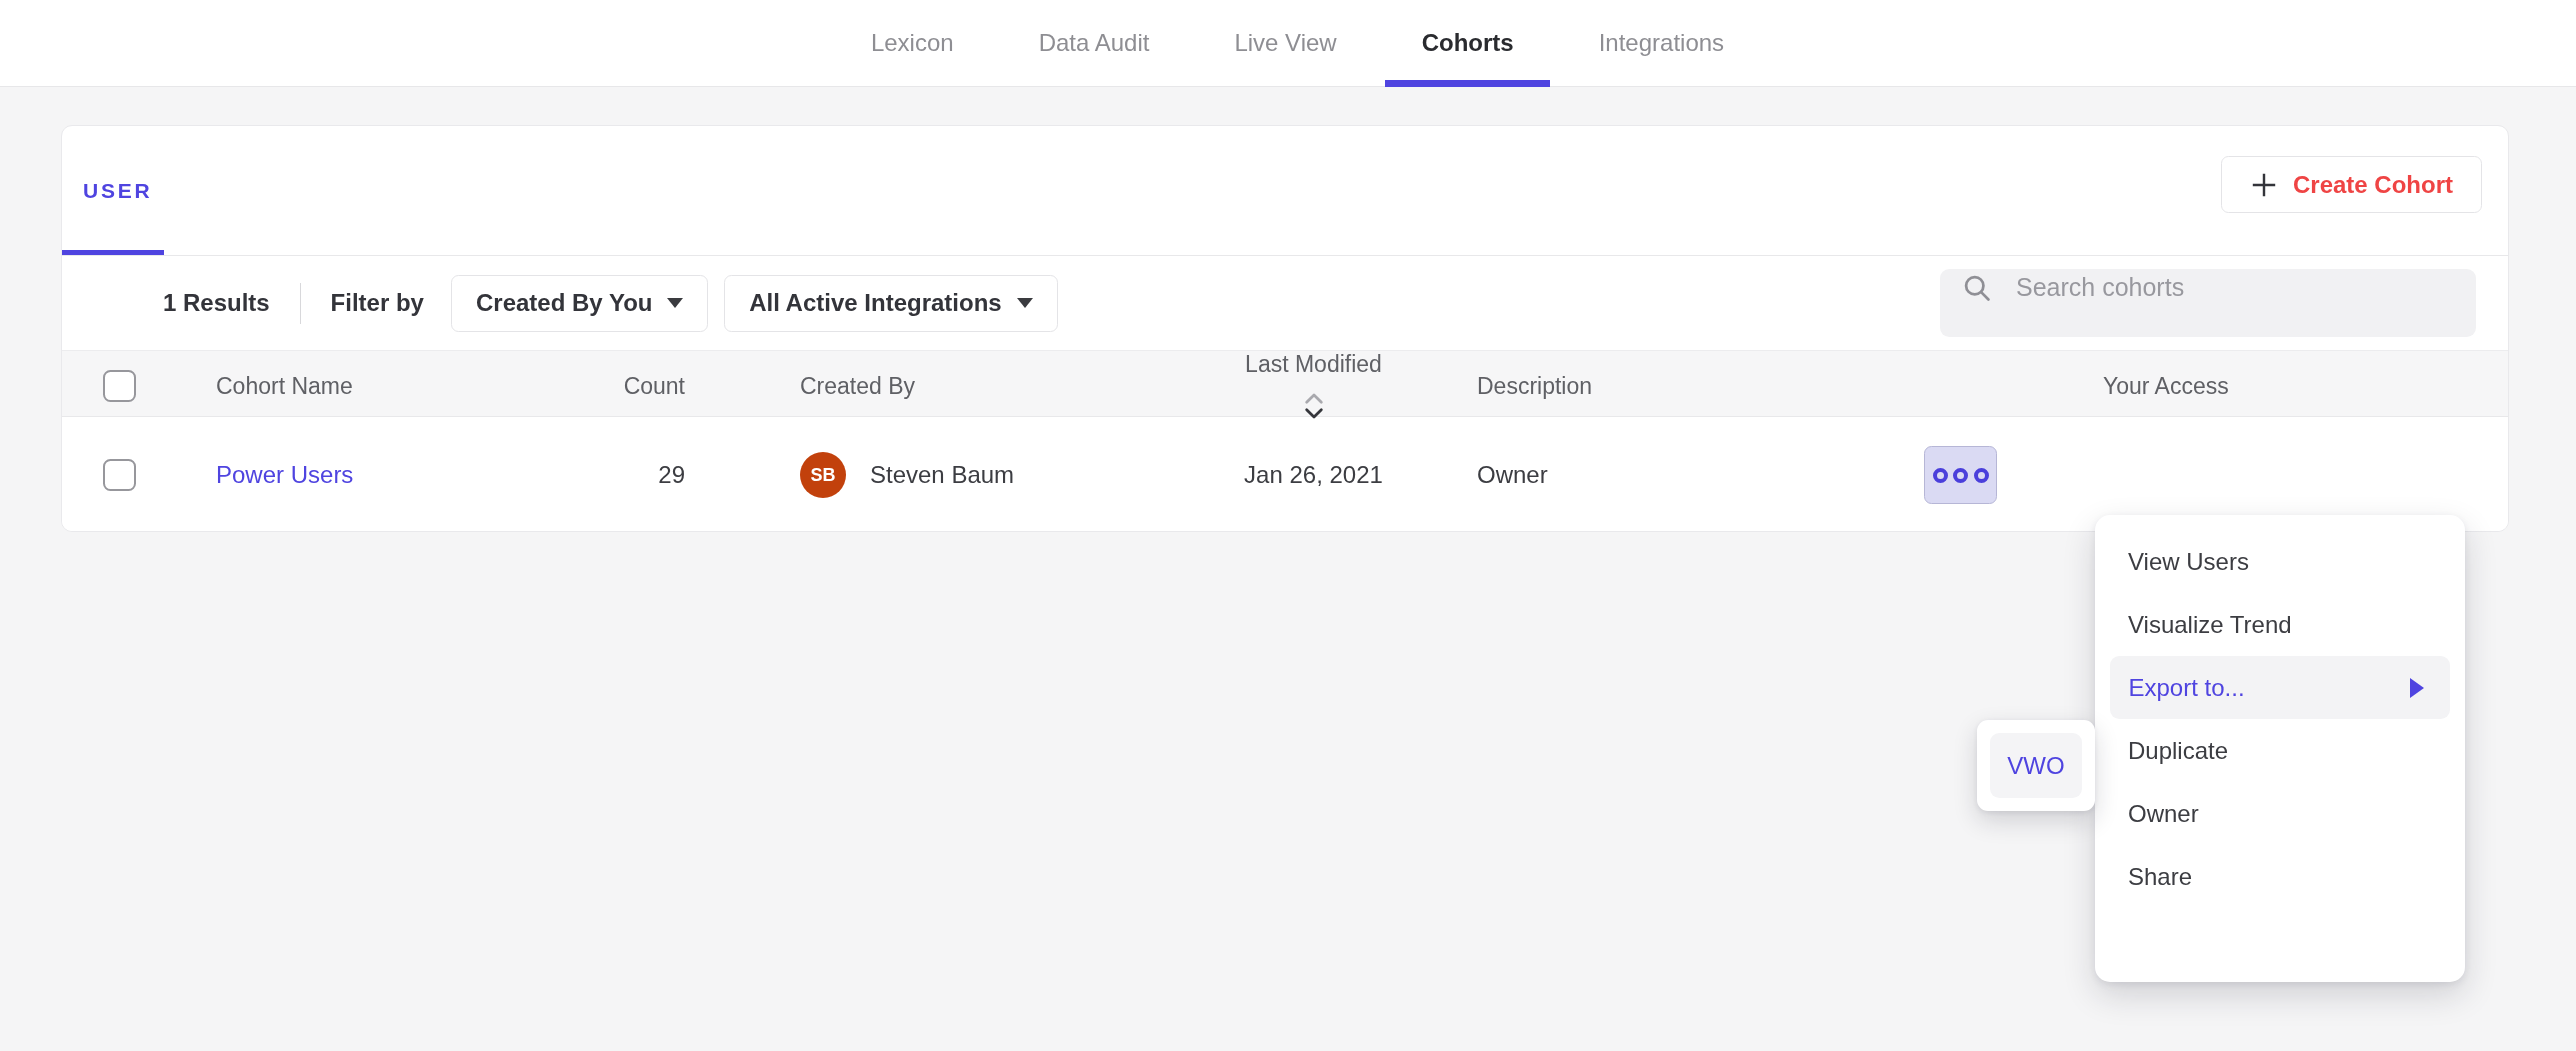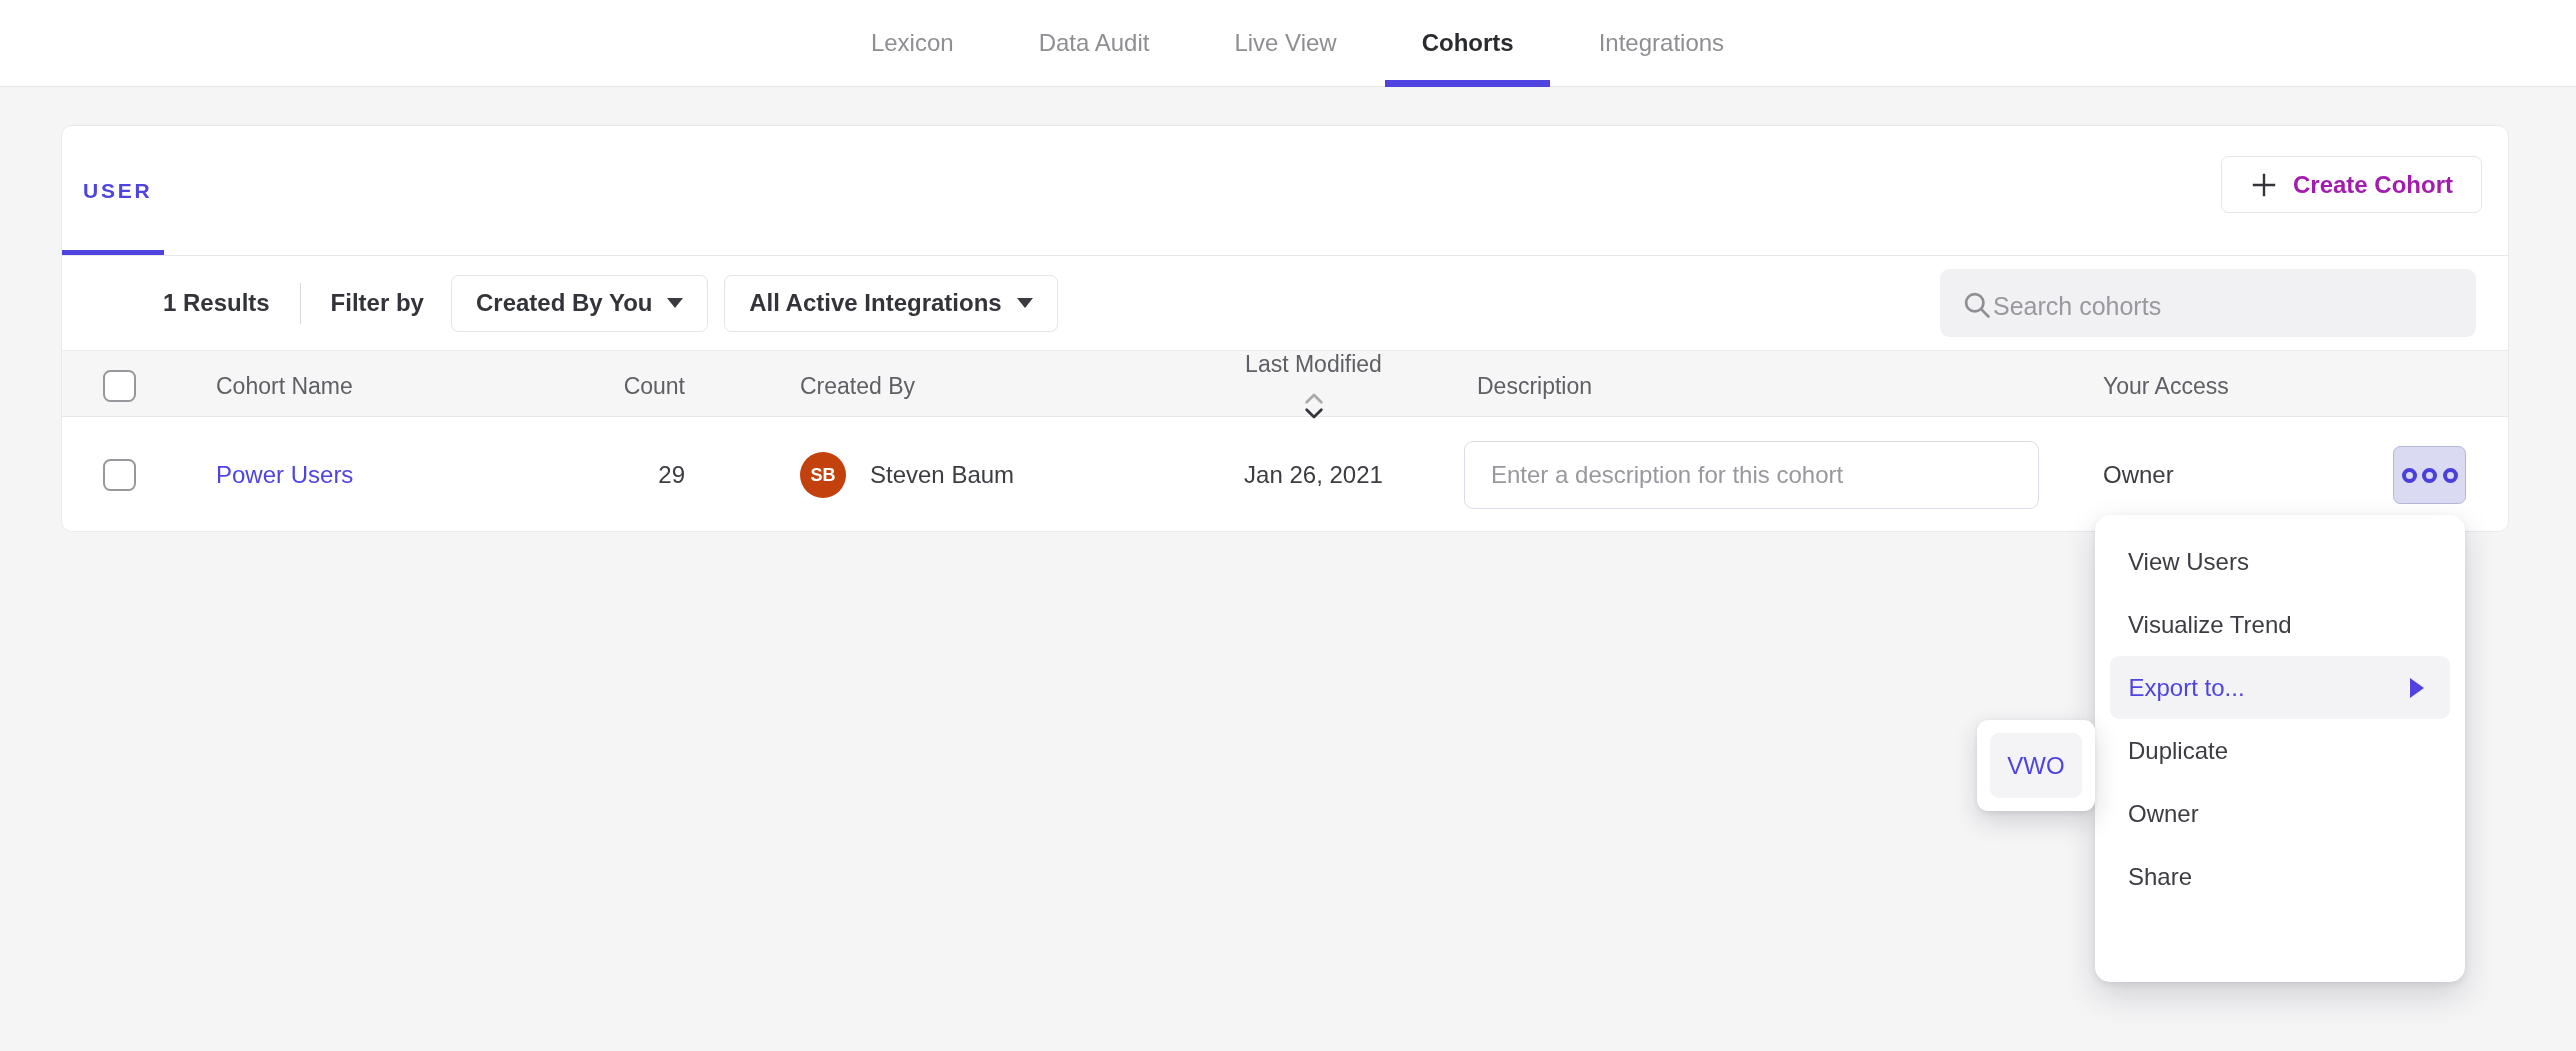--- a/index.html
+++ b/index.html
@@ -47,21 +47,21 @@
     font-size: 21px; font-weight: 700; letter-spacing: 2.8px; color: #4f44e0;
     cursor: pointer;
   }
   .user-tab-underline {
     position: absolute; left: 0; bottom: 0; width: 102px; height: 5.5px; background: #4f44e0;
   }
   .create-btn {
     position: absolute; right: 26px; top: 30px; height: 57px;
     display: flex; align-items: center; gap: 15px; padding: 0 28px;
     background: #ffffff; border: 1.4px solid #e4e4e7; border-radius: 7.4px;
-    font-size: 24px; font-weight: 600; color: #a21caf; cursor: pointer;
+    font-size: 24px; font-weight: 600; color: #ef4444; cursor: pointer;
   }
 
   
   .filter-row {
     position: relative; height: 94px; display: flex; align-items: center;
   }
   .results-count { margin-left: 101px; font-size: 24px; font-weight: 600; color: #33343a; }
   .v-divider { width: 0.9px; height: 41px; background: #d8d8db; margin: 0 30px; }
   .filter-by { font-size: 24px; font-weight: 600; color: #33343a; margin-right: 27px; }
   .dropdown {
@@ -69,21 +69,21 @@
     background: #ffffff; border: 1.4px solid #e4e4e7; border-radius: 7.4px;
     font-size: 24px; font-weight: 600; color: #33343a; cursor: pointer; margin-right: 15.7px;
   }
   .caret-down {
     width: 0; height: 0; border-left: 8.3px solid transparent; border-right: 8.3px solid transparent;
     border-top: 10.2px solid #3a3b3f;
   }
   .search-box {
     position: absolute; right: 32px; top: 13px; width: 536px; height: 68px;
     background: #f1f1f3; border-radius: 9.2px;
-    display: flex; align-items: flex-end; padding: 16px 22px; gap: 0;
+    display: flex; align-items: flex-start; padding: 4px 22px; gap: 23px;
   }
   .search-box input {
     flex: 1; border: none; background: transparent; outline: none;
     font-family: "Liberation Sans", sans-serif; font-size: 25px; color: #3c3d42;
   }
   .search-box input::placeholder { color: #98989e; }
 
   
   .tbl-grid {
     display: grid;
@@ -246,23 +246,20 @@
     </div>
     <div class="col-name">
       <span class="name-link">Power Users</span>
     </div>
     <div class="col-count">29</div>
     <div class="col-created">
       <span class="avatar">SB</span>
       <span>Steven Baum</span>
     </div>
     <div class="col-modified">Jan 26, 2021</div>
-    <div class="col-desc">
-      <input type="text" class="desc-input" placeholder="Enter a description for this cohort" style="">
-    </div>
     <div class="col-access">
       <span>Owner</span>
       <div class="more-btn">
         <span class="ring"></span>
         <span class="ring"></span>
         <span class="ring"></span>
       </div>
     </div>
   </div>
 </div>

